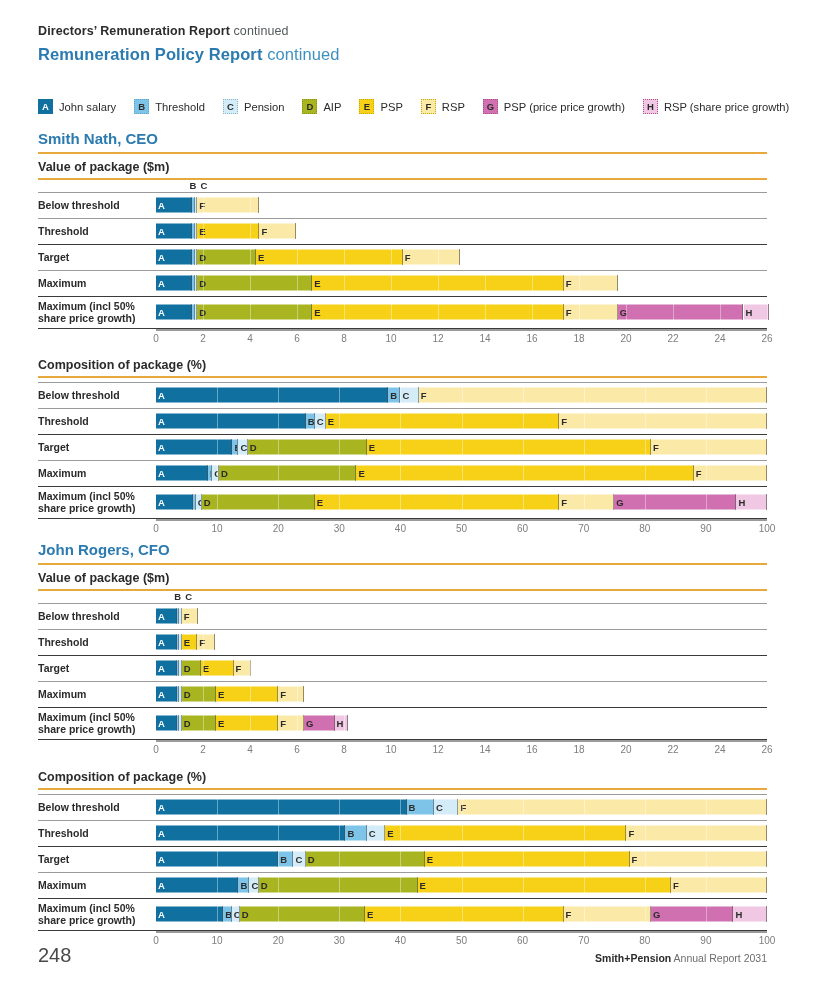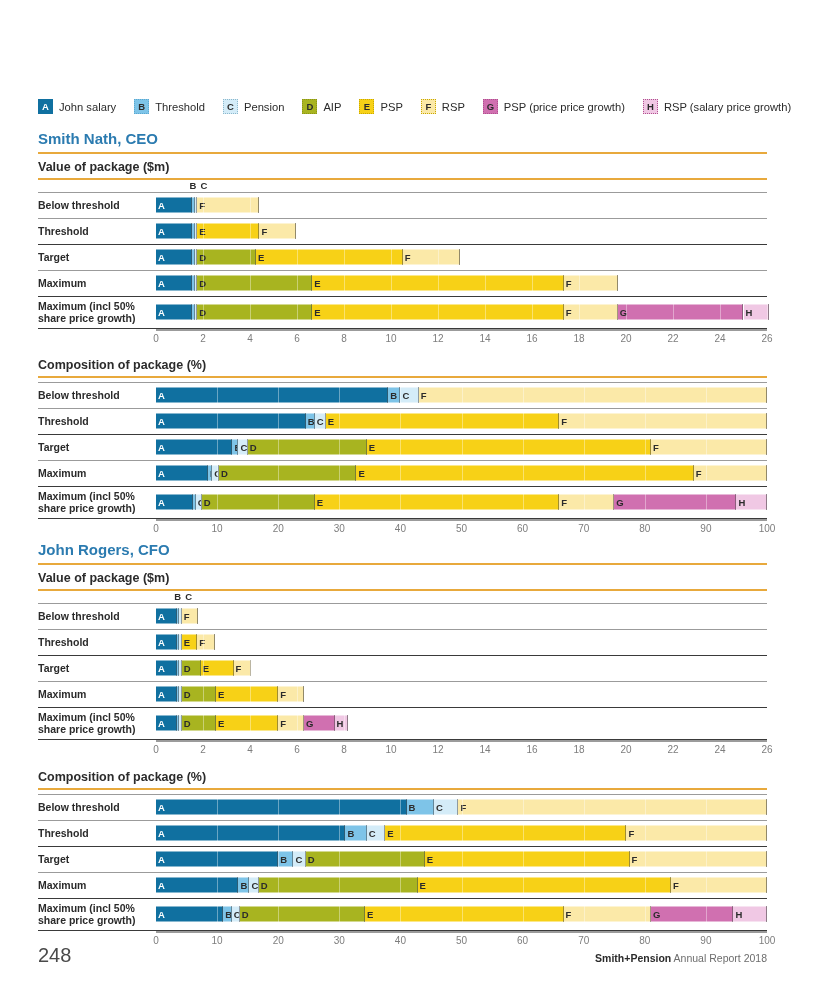--- a/index.html
+++ b/index.html
@@ -70,20 +70,28 @@
   .pg-num { position:absolute; left:38px; top:944px; font-size:20px; color:#4a4a4a; }
   .foot-right { position:absolute; right:58px; top:952px; font-size:10.5px; color:#6d6d6d; }
   .foot-right b { color:#2b2b2b; font-weight:bold; }
 </style>
 </head>
 <body>
 
 <div class="page">
 
   <div class="hdr">
+    <div class="hdr-line1">
+      <b>Directors’ Remuneration Report</b>
+      <span>continued</span>
+    </div>
+    <div class="hdr-line2">
+      <b>Remuneration Policy Report</b>
+      <span class="cont">continued</span>
+    </div>
   </div>
 
   <div class="legend" id="legend">
       <div class="lg">
         <div class="lg-box" style="background: rgb(16, 112, 160); color: rgb(255, 255, 255); border: 1px dotted rgb(16, 112, 160);">A</div>
         <div class="lg-label">John salary</div>
       </div>
       <div class="lg">
         <div class="lg-box" style="background: rgb(126, 196, 232); color: rgb(43, 43, 43); border: 1px dotted rgb(90, 168, 208);">B</div>
         <div class="lg-label">Threshold</div>
@@ -103,21 +111,21 @@
       <div class="lg">
         <div class="lg-box" style="background: rgb(251, 233, 168); color: rgb(43, 43, 43); border: 1px dotted rgb(201, 168, 0);">F</div>
         <div class="lg-label">RSP</div>
       </div>
       <div class="lg">
         <div class="lg-box" style="background: rgb(208, 112, 176); color: rgb(43, 43, 43); border: 1px dotted rgb(176, 80, 143);">G</div>
         <div class="lg-label">PSP (price price growth)</div>
       </div>
       <div class="lg">
         <div class="lg-box" style="background: rgb(240, 200, 228); color: rgb(43, 43, 43); border: 1px dotted rgb(176, 80, 143);">H</div>
-        <div class="lg-label">RSP (salary price growth)</div>
+        <div class="lg-label">RSP (share price growth)</div>
       </div>
     </div>
 
   <div id="sections">
       <div class="person" style="top: 130px;">Smith Nath, CEO</div>
       <div class="rule-gold" style="top: 152px;"></div>
       <div class="subttl" style="top: 160px;">Value of package ($m)</div>
       <div class="rule-gold" style="top: 178px;"></div>
       <div class="chart" style="top: 192px;">
         <div class="row" style="height: 26px;">
@@ -853,16 +861,16 @@
           <div class="tick" style="left: 606.8px;">80</div>
           <div class="tick" style="left: 667.9px;">90</div>
           <div class="tick" style="left: 729px;">100</div>
         </div>
       </div>
     </div>
 
   <div class="pg-num">248</div>
   <div class="foot-right">
     <b>Smith+Pension</b>
-    <span>Annual Report 2018</span>
+    <span>Annual Report 2031</span>
   </div>
 
 </div>
 
 </body></html>

